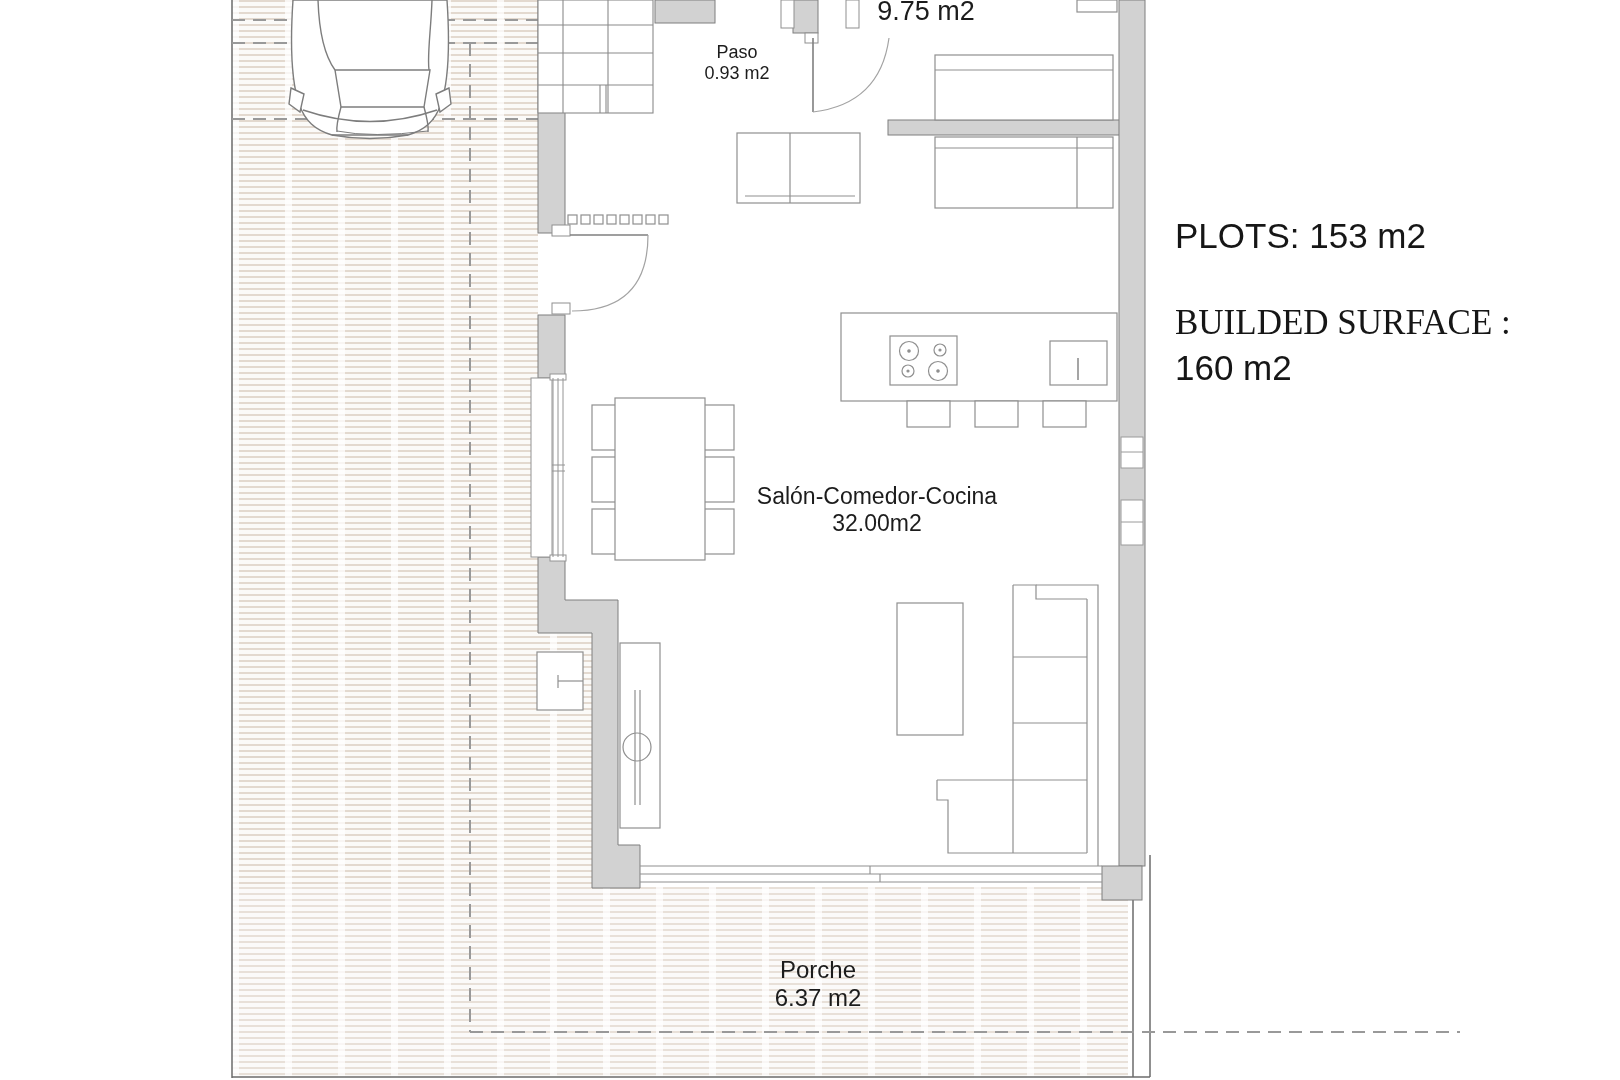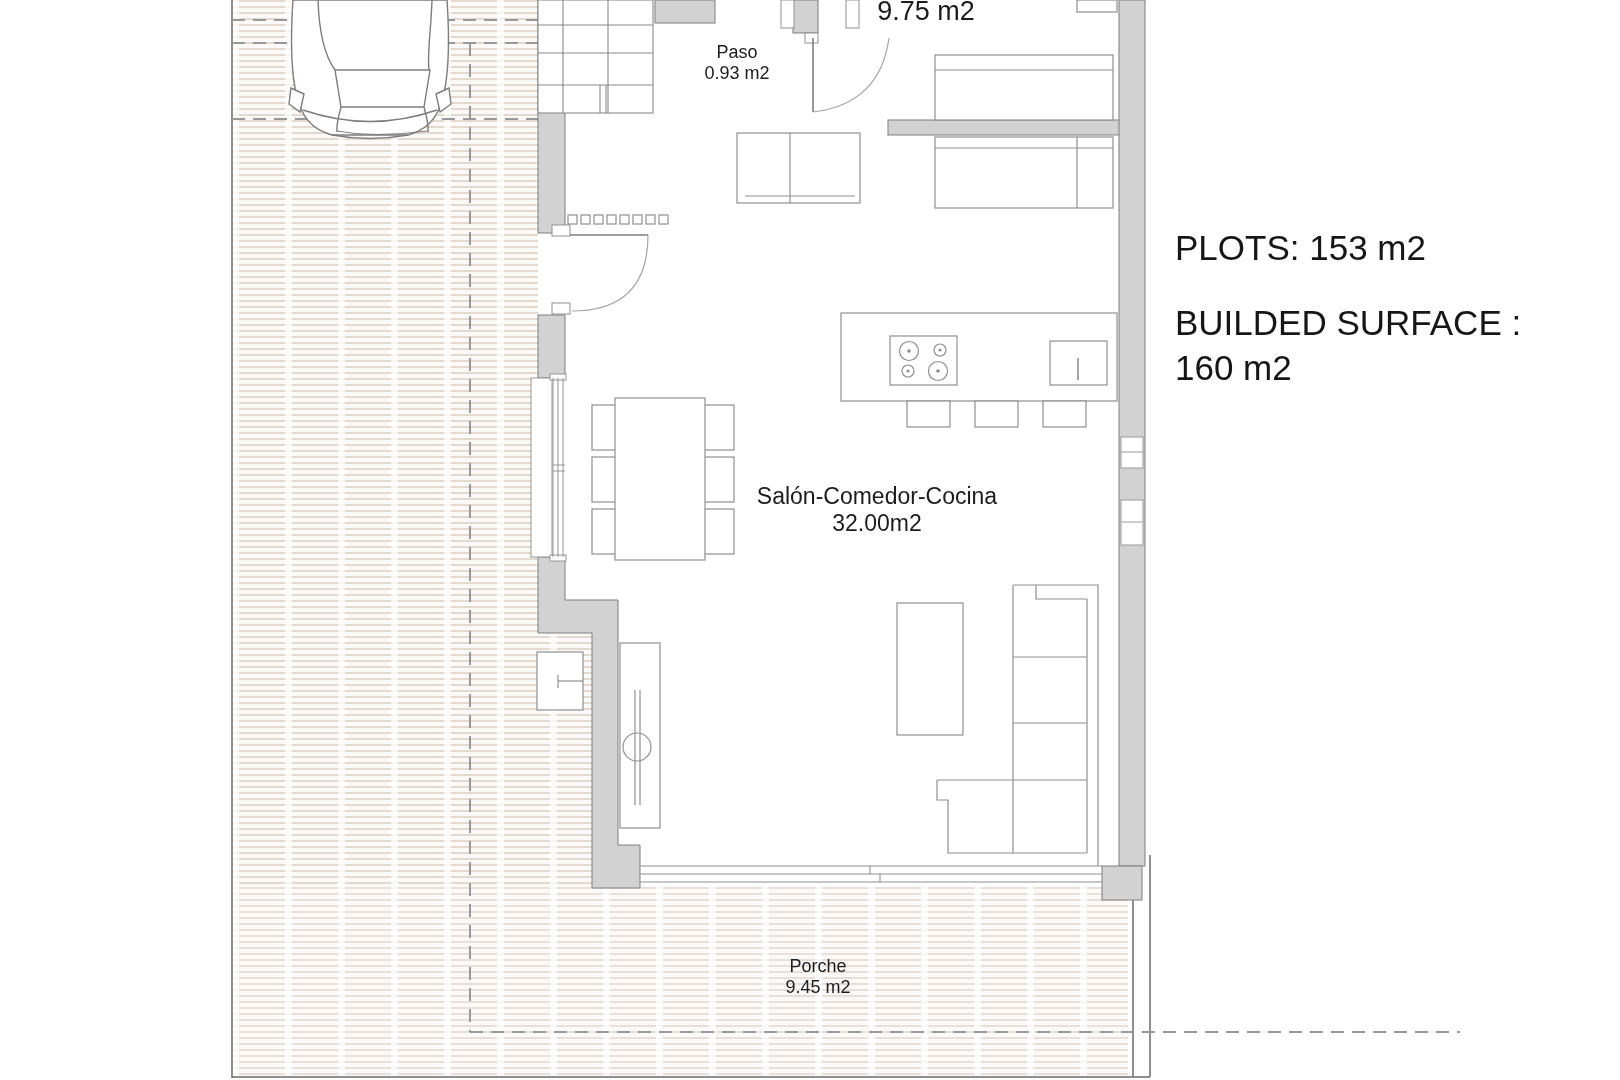--- a/index.html
+++ b/index.html
@@ -216,22 +216,22 @@
   <div class="lbl" style="left:737px;top:42px;font-size:18px;">
     <div>Paso</div>
     <div>0.93 m2</div>
   </div>
 
   <div class="lbl" style="left:877px;top:483px;font-size:23px;">
     <div>Salón-Comedor-Cocina</div>
     <div>32.00m2</div>
   </div>
 
-  <div class="lbl" style="left:818px;top:956px;font-size:18px;">
+  <div class="lbl" style="left:818px;top:956px;font-size:24px;">
     <div>Porche</div>
-    <div>9.45 m2</div>
-  </div>
-
-  <div class="info" style="left:1175px;top:216px;margin-top:12px;">PLOTS: 153 m2</div>
-  <div class="info" style="left:1175px;top:303px;">BUILDED SURFACE :</div>
+    <div>6.37 m2</div>
+  </div>
+
+  <div class="info" style="left:1175px;top:216px;">PLOTS: 153 m2</div>
+  <div class="info" style="left:1175px;top:303px;font-family:Liberation Serif, serif;">BUILDED SURFACE :</div>
   <div class="info" style="left:1175px;top:348px;">160 m2</div>
 
 </div>
 
 </body></html>

